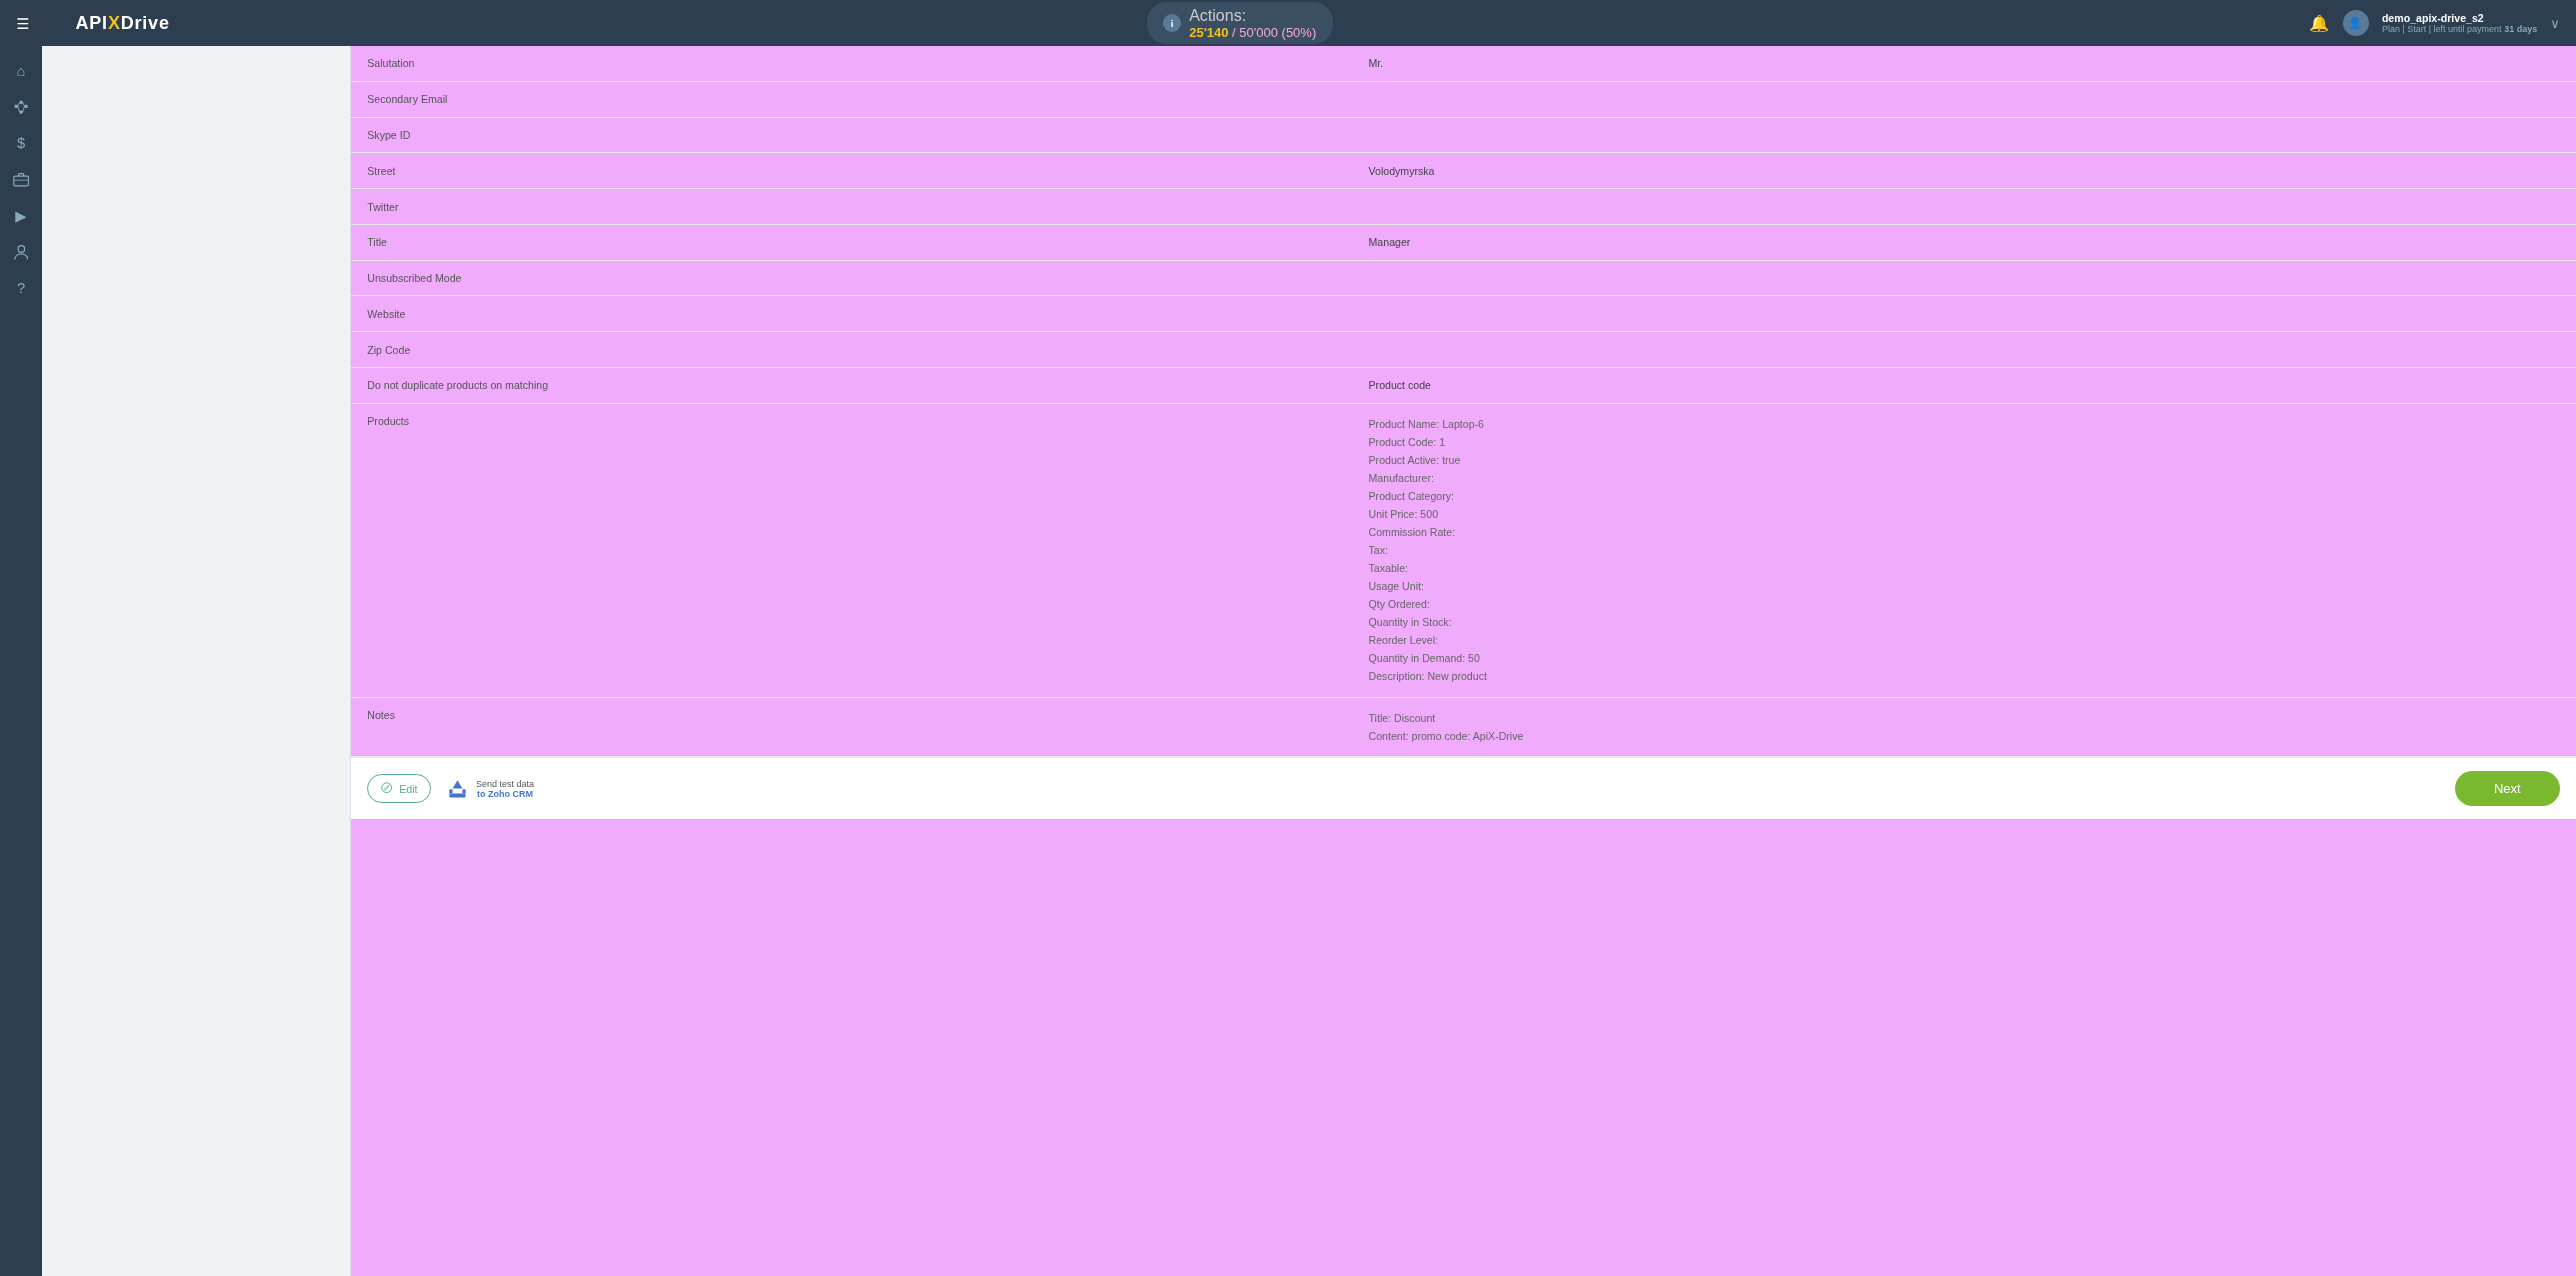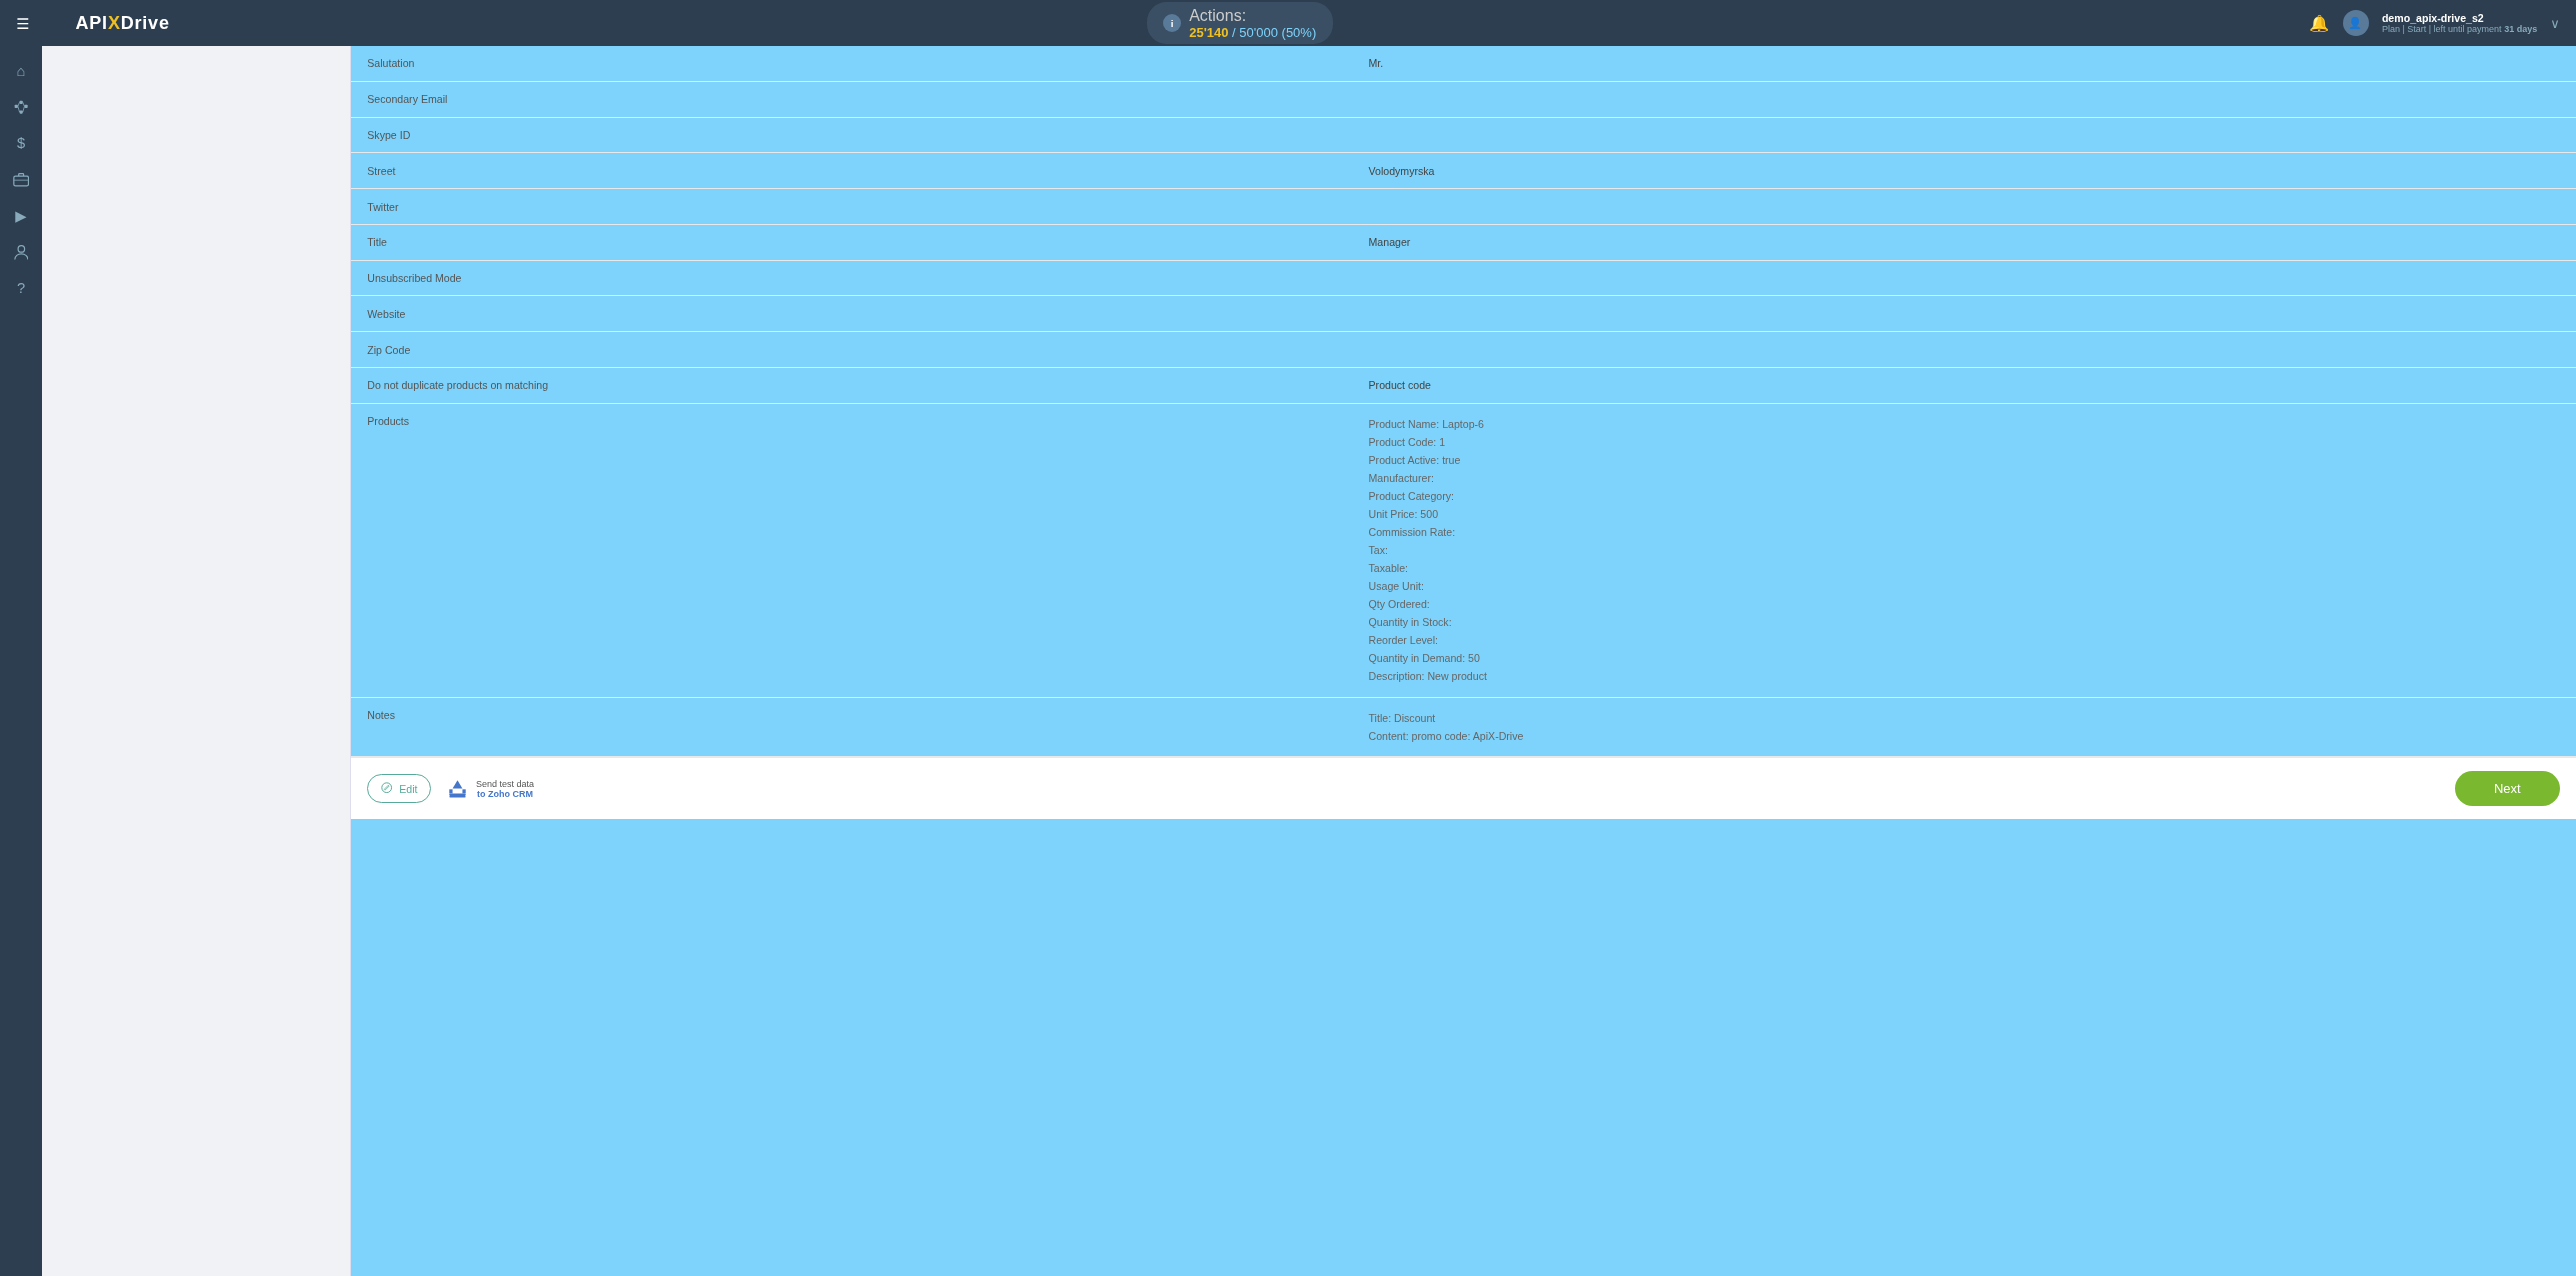--- a/index.html
+++ b/index.html
@@ -31,21 +31,21 @@
     }
     .header-center .info-icon {
       width: 18px; height: 18px;
       background: #5a7a9a;
       border-radius: 50%;
       display: flex; align-items: center; justify-content: center;
       font-size: 9.8px; font-weight: bold; color: #fff;
     }
     .actions-text { font-size: 16px; color: #ccc; }
     .actions-used { color: #f0c020; font-weight: bold; }
-    .actions-total { color: #7dd3fc; }
+    .actions-total { color: #f9a8d4; }
     .header-right { display: flex; align-items: center; gap: 13px; color: #fff; }
     .bell-icon { font-size: 16.3px; cursor: pointer; }
     .user-avatar {
       width: 26px; height: 26px; border-radius: 50%;
       background: #5a7a9a;
       display: flex; align-items: center; justify-content: center;
       font-size: 11.4px; cursor: pointer;
     }
     .user-info { font-size: 10.6px; }
     .user-name { font-weight: bold; color: #fff; }
@@ -69,21 +69,21 @@
     .sidebar-icon {
       width: 33px; height: 33px;
       display: flex; align-items: center; justify-content: center;
       color: #8ab; font-size: 14.7px; cursor: pointer; border-radius: 4.9px;
     }
 
     
     .content-area {
       flex: 1;
       overflow-y: auto;
-      background: #7dd3fc;
+      background: #f0abfc;
       margin: 0;
     }
 
     
     .page-layout { display: flex; height: 100%; }
     .left-panel {
       width: 309px;
       background: #f0f2f5;
       flex-shrink: 0;
       border-right: 0.8px solid #dde;

